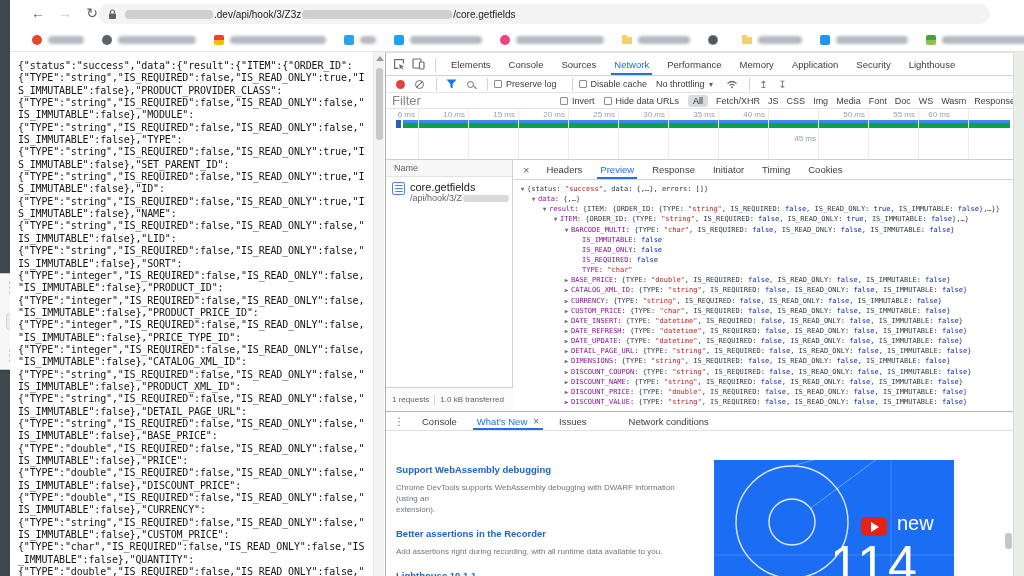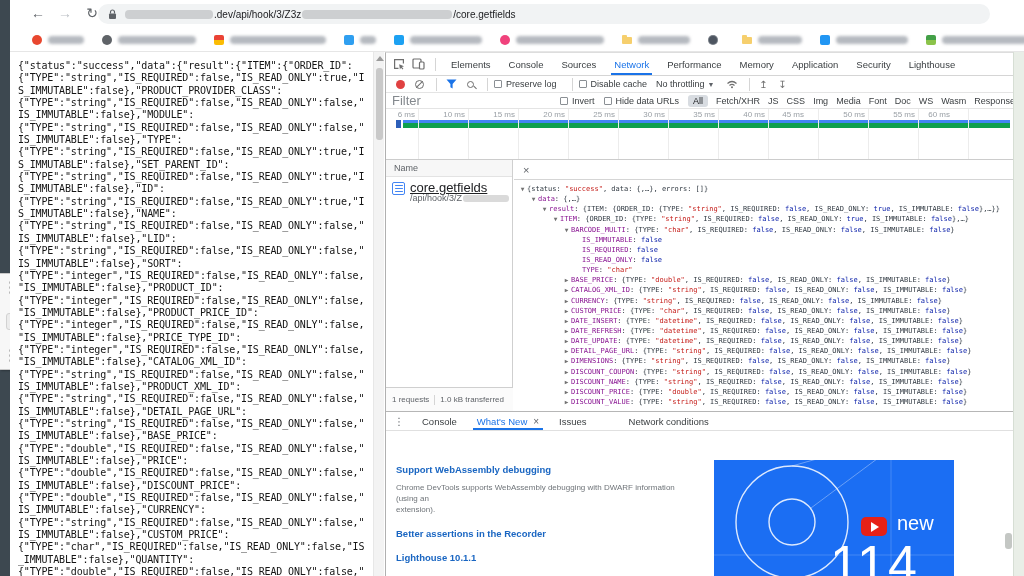--- a/index.html
+++ b/index.html
@@ -83,21 +83,21 @@
     background:linear-gradient(to bottom, #4285f4 0 37%, #0fa04e 37% 100%); }
   
   .nt-body { position:absolute; left:0; top:107px; width:100%; height:251px; }
   .req-table { position:absolute; left:0; top:0; width:127px; height:100%; border-right:1px solid #cfcfcf; }
   .req-head { height:17px; background:#f7f7f7; border-bottom:1px solid #e3e3e3; font-size:9px; color:#5f6368;
     display:flex; align-items:center; padding-left:8px; }
   .req-row { display:flex; align-items:flex-start; padding:5px 4px 4px 6px; }
   .doc-ico { width:13px; height:13px; border:1.4px solid #4285f4; border-radius:2px; margin-right:5px; flex:0 0 auto;
     display:flex; flex-direction:column; justify-content:center; gap:1.5px; padding:0 1.5px; }
   .doc-ico i { height:1.5px; background:#4285f4; border-radius:1px; }
-  .req-name { font-size:13px; color:#202124; line-height:11px;text-decoration:underline; }
+  .req-name { font-size:11px; color:#202124; line-height:11px; }
   .req-path { font-size:9px; color:#5f6368; line-height:11px; display:flex; align-items:center; white-space:nowrap;}
   .path-redacted { display:inline-block; width:46px; height:7px; background:#dadada; border-radius:3px; margin-left:1px; }
   .req-summary { position:absolute; left:0; bottom:0; width:127px; height:24px; border-top:1px solid #cfcfcf;
     background:#fbfbfb; display:flex; align-items:center; font-size:8px; color:#5f6368; padding-left:6px; white-space:nowrap; overflow:hidden;}
   .req-summary .vsep{ height:10px; margin:0 5px;}
   .preview { position:absolute; left:128px; top:0; right:0; height:100%; overflow:hidden; }
   .pv-tabs { height:20px; border-bottom:1px solid #d5d5d5; display:flex; align-items:center; }
   .pv-close { font-size:11px; color:#5f6368; padding:0 8px 0 9px; cursor:default; }
   .tree { position:absolute; left:4px; top:24px; right:2px; bottom:0; font-family:"DejaVu Sans Mono", monospace;
     font-size:7px; color:#303942; overflow:hidden; }
@@ -397,21 +397,21 @@
         <div class="tick-lab" style="left: 135px;">20 ms</div>
         <div class="gridline" style="left: 232px;"></div>
         <div class="tick-lab" style="left: 185px;">25 ms</div>
         <div class="gridline" style="left: 282px;"></div>
         <div class="tick-lab" style="left: 235px;">30 ms</div>
         <div class="gridline" style="left: 332px;"></div>
         <div class="tick-lab" style="left: 285px;">35 ms</div>
         <div class="gridline" style="left: 382px;"></div>
         <div class="tick-lab" style="left: 335px;">40 ms</div>
         <div class="gridline" style="left: 432px;"></div>
-        <div class="tick-lab" style="left: 374px;">45 ms</div>
+        <div class="tick-lab" style="left: 386px; margin-top: 24px;">45 ms</div>
         <div class="gridline" style="left: 482px;"></div>
         <div class="tick-lab" style="left: 435px;">50 ms</div>
         <div class="gridline" style="left: 532px;"></div>
         <div class="tick-lab" style="left: 485px;">55 ms</div>
         <div class="gridline" style="left: 582px;"></div>
         <div class="tick-lab" style="left: 520px;">60 ms</div>
       </div>
 
     <div class="nt-body">
       <div class="req-table">
@@ -434,30 +434,38 @@
         </div>
         <div class="req-summary">
           <span>1 requests</span>
           <span class="vsep"></span>
           <span>1.0 kB transferred</span>
         </div>
       </div>
       <div class="preview">
         <div class="pv-tabs">
           <span class="pv-close">×</span>
+          <div id="preview-tabs" style="display:flex;height:100%">
+              <div class="dt-tab">Headers</div>
+              <div class="dt-tab active">Preview</div>
+              <div class="dt-tab">Response</div>
+              <div class="dt-tab">Initiator</div>
+              <div class="dt-tab">Timing</div>
+              <div class="dt-tab">Cookies</div>
+            </div>
         </div>
         <div class="tree" id="preview-tree">
             <div class="tree-row" style="padding-left: 0px;"><span class="arr">▼</span>{status: <span class="tok-s">"success"</span>, data: {,…}, errors: []}</div>
             <div class="tree-row" style="padding-left: 11px;"><span class="arr">▼</span><span class="tok-k">data</span>: {,…}</div>
             <div class="tree-row" style="padding-left: 22px;"><span class="arr">▼</span><span class="tok-k">result</span>: {ITEM: {ORDER_ID: {TYPE: <span class="tok-s">"string"</span>, IS_REQUIRED: <span class="tok-b">false</span>, IS_READ_ONLY: <span class="tok-b">true</span>, IS_IMMUTABLE: <span class="tok-b">false</span>},…}}</div>
             <div class="tree-row" style="padding-left: 33px;"><span class="arr">▼</span><span class="tok-k">ITEM</span>: {ORDER_ID: {TYPE: <span class="tok-s">"string"</span>, IS_REQUIRED: <span class="tok-b">false</span>, IS_READ_ONLY: <span class="tok-b">true</span>, IS_IMMUTABLE: <span class="tok-b">false</span>},…}</div>
             <div class="tree-row" style="padding-left: 44px;"><span class="arr">▼</span><span class="tok-k">BARCODE_MULTI</span>: {TYPE: <span class="tok-s">"char"</span>, IS_REQUIRED: <span class="tok-b">false</span>, IS_READ_ONLY: <span class="tok-b">false</span>, IS_IMMUTABLE: <span class="tok-b">false</span>}</div>
             <div class="tree-row" style="padding-left: 55px;"><span class="arr"></span><span class="tok-k">IS_IMMUTABLE</span>: <span class="tok-b">false</span></div>
+            <div class="tree-row" style="padding-left: 55px;"><span class="arr"></span><span class="tok-k">IS_READ_ONLY</span>: <span class="tok-b">false</span></div>
             <div class="tree-row" style="padding-left: 55px;"><span class="arr"></span><span class="tok-k">IS_REQUIRED</span>: <span class="tok-b">false</span></div>
-            <div class="tree-row" style="padding-left: 55px;"><span class="arr"></span><span class="tok-k">IS_READ_ONLY</span>: <span class="tok-b">false</span></div>
             <div class="tree-row" style="padding-left: 55px;"><span class="arr"></span><span class="tok-k">TYPE</span>: <span class="tok-s">"char"</span></div>
             <div class="tree-row" style="padding-left: 44px;"><span class="arr">▶</span><span class="tok-k">BASE_PRICE</span>: {TYPE: <span class="tok-s">"double"</span>, IS_REQUIRED: <span class="tok-b">false</span>, IS_READ_ONLY: <span class="tok-b">false</span>, IS_IMMUTABLE: <span class="tok-b">false</span>}</div>
             <div class="tree-row" style="padding-left: 44px;"><span class="arr">▶</span><span class="tok-k">CATALOG_XML_ID</span>: {TYPE: <span class="tok-s">"string"</span>, IS_REQUIRED: <span class="tok-b">false</span>, IS_READ_ONLY: <span class="tok-b">false</span>, IS_IMMUTABLE: <span class="tok-b">false</span>}</div>
             <div class="tree-row" style="padding-left: 44px;"><span class="arr">▶</span><span class="tok-k">CURRENCY</span>: {TYPE: <span class="tok-s">"string"</span>, IS_REQUIRED: <span class="tok-b">false</span>, IS_READ_ONLY: <span class="tok-b">false</span>, IS_IMMUTABLE: <span class="tok-b">false</span>}</div>
             <div class="tree-row" style="padding-left: 44px;"><span class="arr">▶</span><span class="tok-k">CUSTOM_PRICE</span>: {TYPE: <span class="tok-s">"char"</span>, IS_REQUIRED: <span class="tok-b">false</span>, IS_READ_ONLY: <span class="tok-b">false</span>, IS_IMMUTABLE: <span class="tok-b">false</span>}</div>
             <div class="tree-row" style="padding-left: 44px;"><span class="arr">▶</span><span class="tok-k">DATE_INSERT</span>: {TYPE: <span class="tok-s">"datetime"</span>, IS_REQUIRED: <span class="tok-b">false</span>, IS_READ_ONLY: <span class="tok-b">false</span>, IS_IMMUTABLE: <span class="tok-b">false</span>}</div>
             <div class="tree-row" style="padding-left: 44px;"><span class="arr">▶</span><span class="tok-k">DATE_REFRESH</span>: {TYPE: <span class="tok-s">"datetime"</span>, IS_REQUIRED: <span class="tok-b">false</span>, IS_READ_ONLY: <span class="tok-b">false</span>, IS_IMMUTABLE: <span class="tok-b">false</span>}</div>
             <div class="tree-row" style="padding-left: 44px;"><span class="arr">▶</span><span class="tok-k">DATE_UPDATE</span>: {TYPE: <span class="tok-s">"datetime"</span>, IS_REQUIRED: <span class="tok-b">false</span>, IS_READ_ONLY: <span class="tok-b">false</span>, IS_IMMUTABLE: <span class="tok-b">false</span>}</div>
             <div class="tree-row" style="padding-left: 44px;"><span class="arr">▶</span><span class="tok-k">DETAIL_PAGE_URL</span>: {TYPE: <span class="tok-s">"string"</span>, IS_REQUIRED: <span class="tok-b">false</span>, IS_READ_ONLY: <span class="tok-b">false</span>, IS_IMMUTABLE: <span class="tok-b">false</span>}</div>
             <div class="tree-row" style="padding-left: 44px;"><span class="arr">▶</span><span class="tok-k">DIMENSIONS</span>: {TYPE: <span class="tok-s">"string"</span>, IS_REQUIRED: <span class="tok-b">false</span>, IS_READ_ONLY: <span class="tok-b">false</span>, IS_IMMUTABLE: <span class="tok-b">false</span>}</div>
@@ -486,20 +494,21 @@
           </div>
         <div class="dw-tab dw-extra">
             <span>Network conditions</span>
           </div>
       </div>
       <div class="wn-content" id="wn-content">
           <div class="wn-title" style="margin-top: 12px;">Support WebAssembly debugging</div>
           <div class="wn-line wn-gap-p">Chrome DevTools supports WebAssembly debugging with DWARF information (using an</div>
           <div class="wn-line">extension).</div>
           <div class="wn-title wn-gap-t">Better assertions in the Recorder</div>
+          <div class="wn-line wn-gap-p">Add assertions right during recording, with all runtime data available to you.</div>
           <div class="wn-title wn-gap-t">Lighthouse 10.1.1</div>
         </div>
       <div class="wn-img">
         <svg width="240" height="118" viewBox="0 0 240 118">
           <circle cx="78" cy="62" r="56" fill="none" stroke="rgba(255,255,255,0.85)" stroke-width="1.4"></circle>
           <circle cx="78" cy="62" r="23" fill="none" stroke="rgba(255,255,255,0.85)" stroke-width="1.4"></circle>
           <line x1="78" y1="6" x2="170" y2="-20" stroke="rgba(255,255,255,0.35)" stroke-width="1"></line>
           <line x1="97" y1="48" x2="175" y2="-10" stroke="rgba(255,255,255,0.35)" stroke-width="1"></line>
           <line x1="0" y1="95" x2="240" y2="95" stroke="rgba(255,255,255,0.18)" stroke-width="1"></line>
           <line x1="177" y1="0" x2="177" y2="118" stroke="rgba(255,255,255,0.18)" stroke-width="1"></line>

